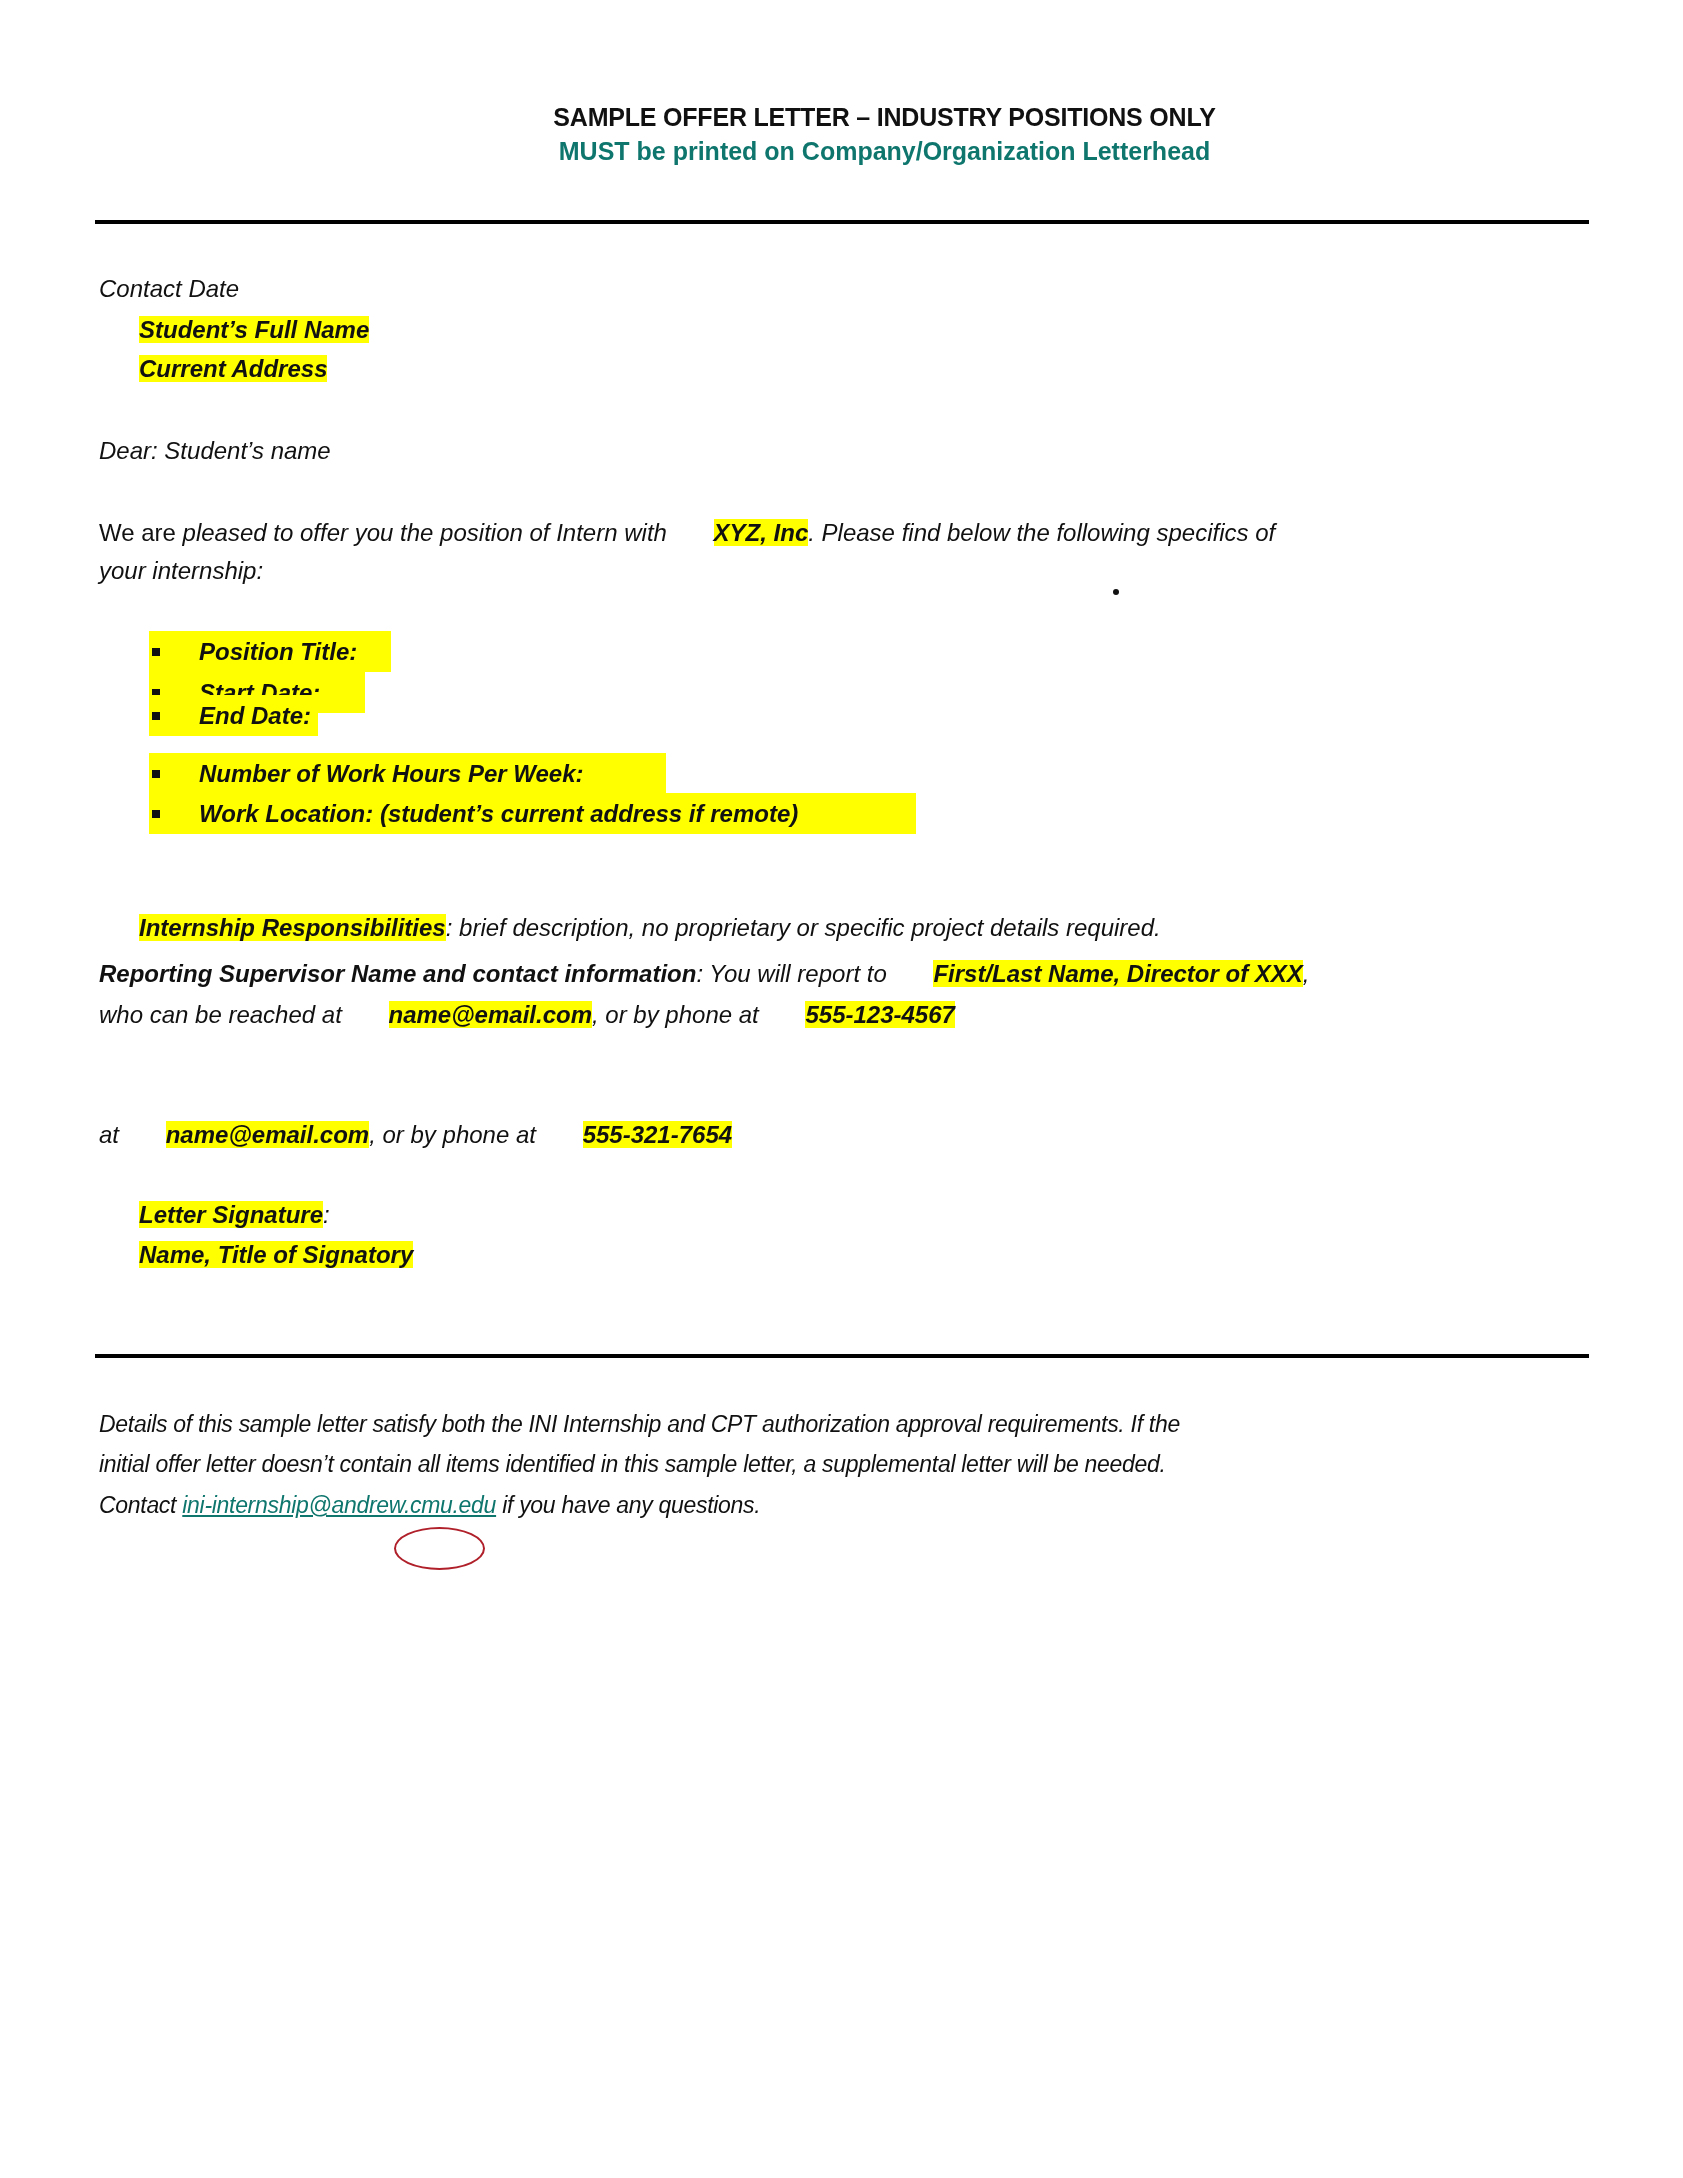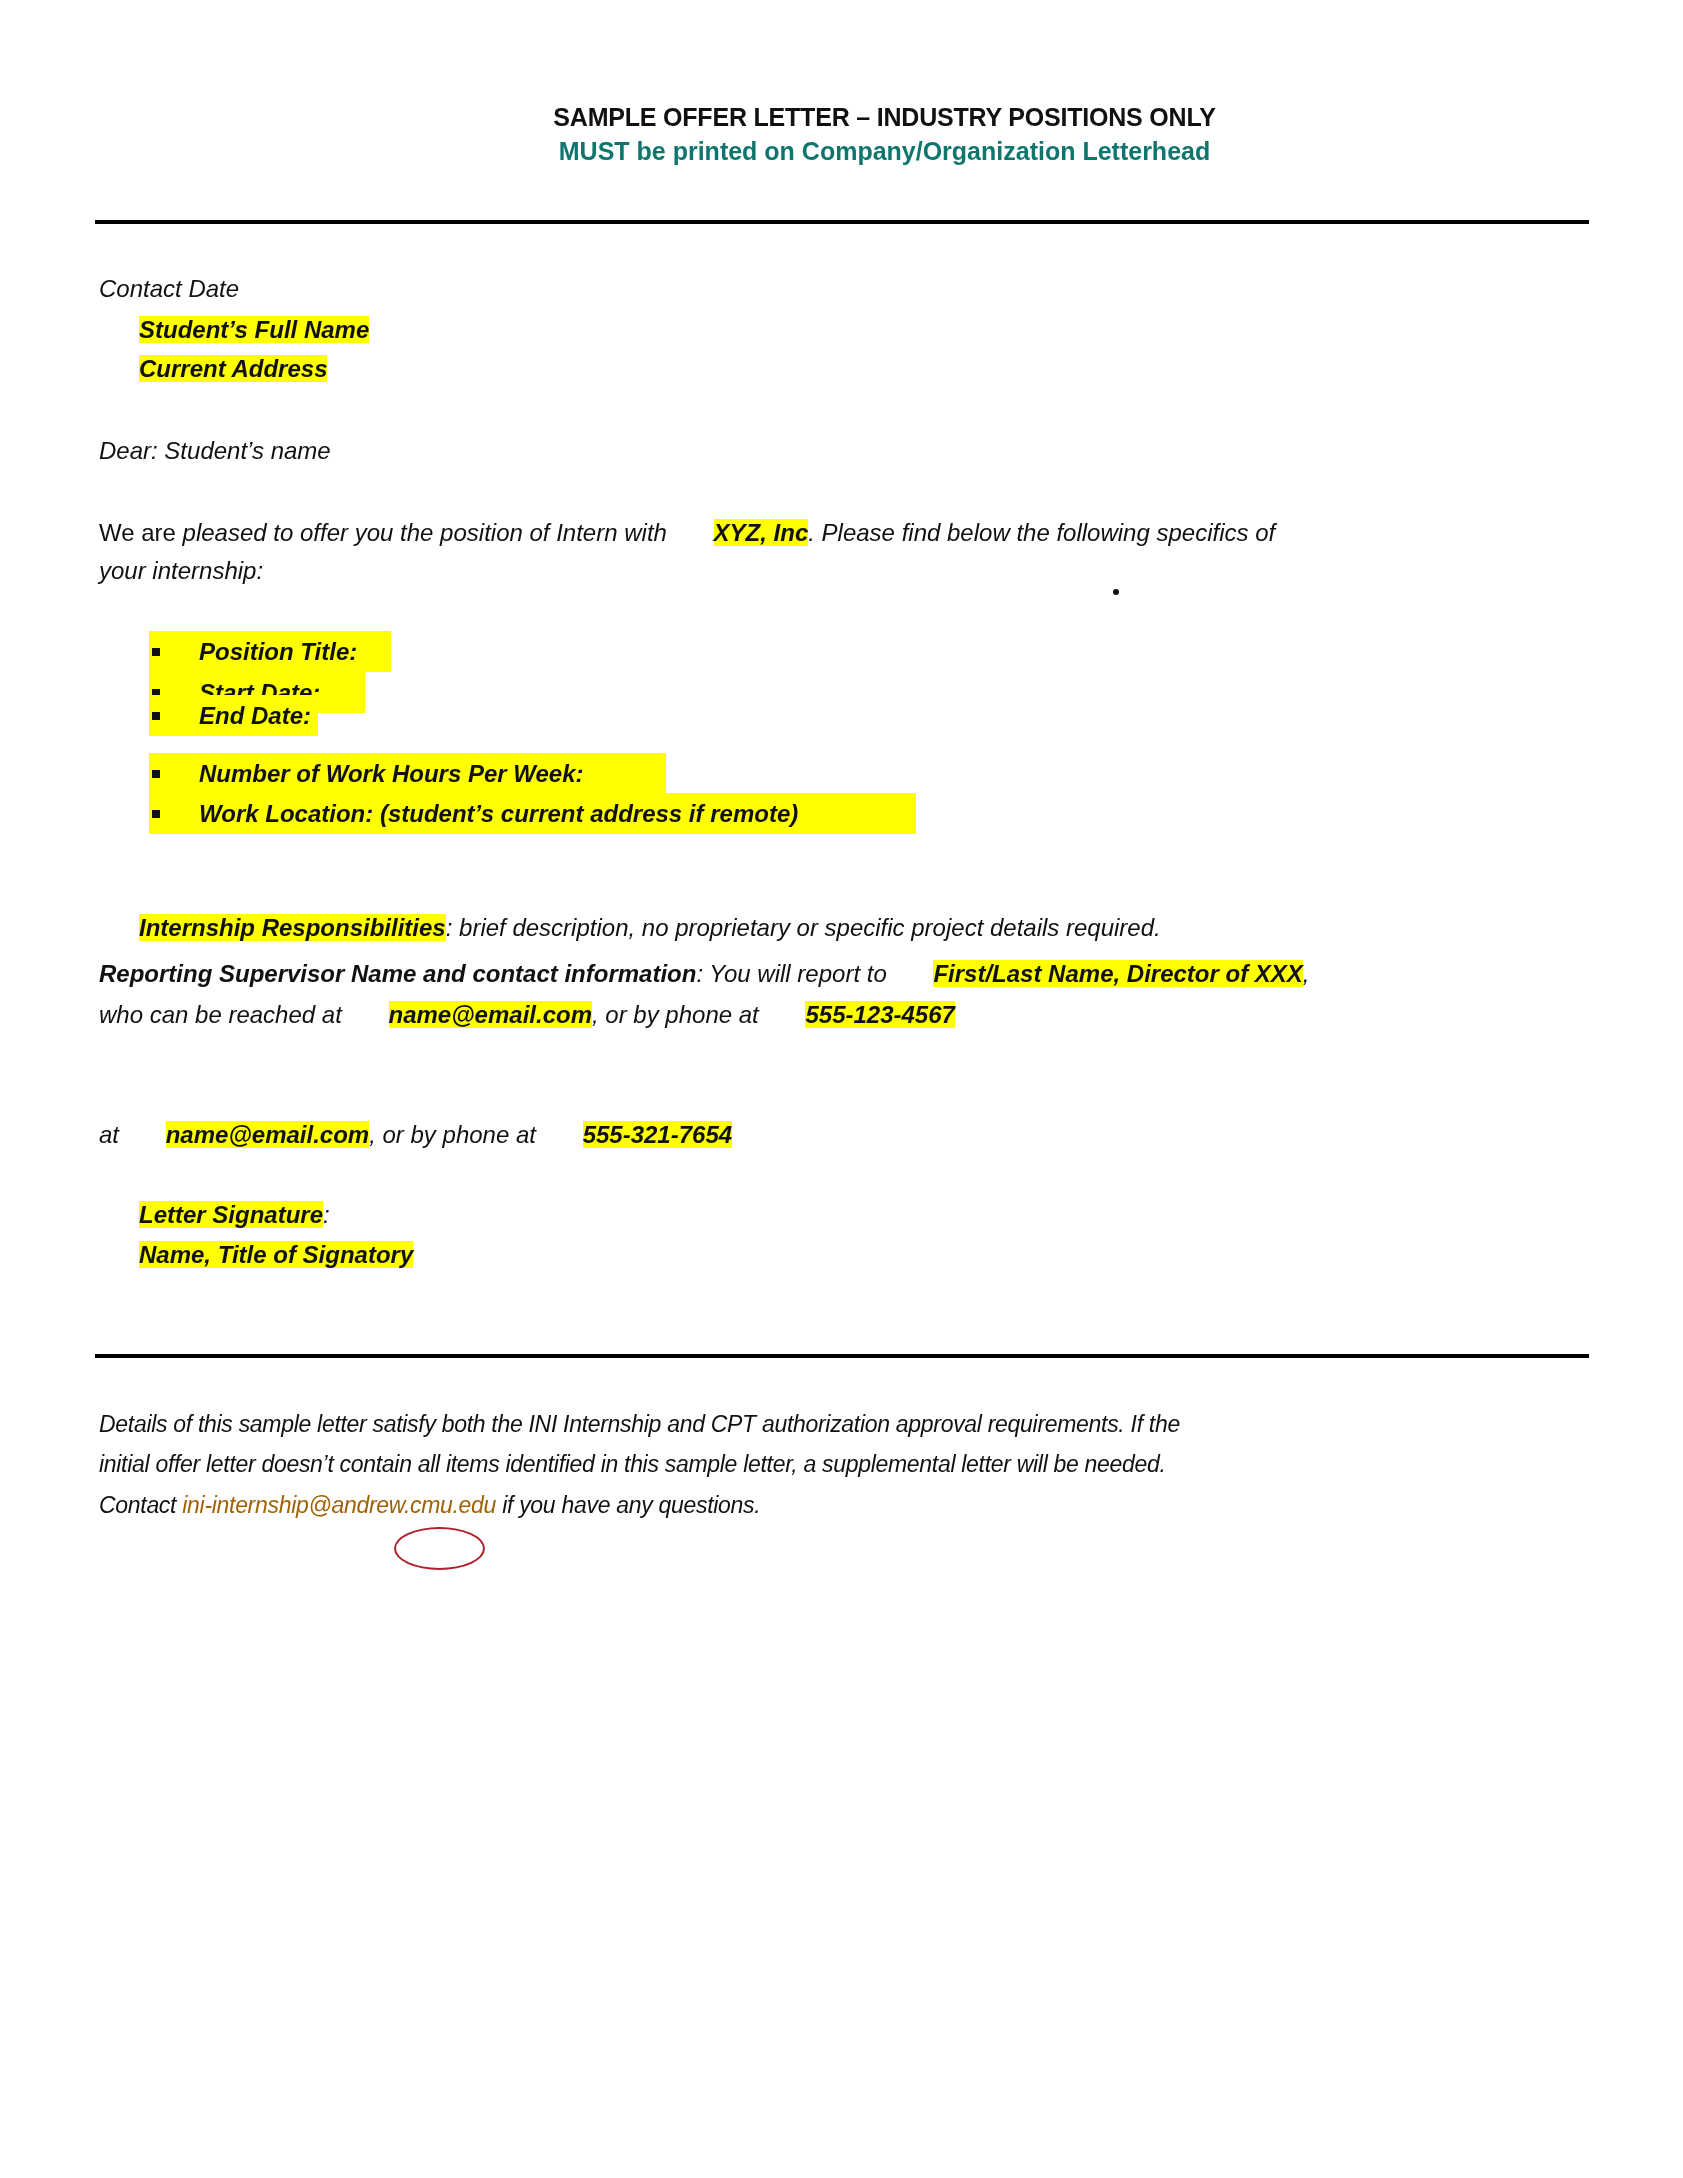--- a/index.html
+++ b/index.html
@@ -14,21 +14,21 @@
     .line { position: absolute; left: 99px; white-space: nowrap; font-size: 24px; line-height: 30px;
             font-family: "Liberation Sans", sans-serif; }
     .it { font-style: italic; }
     .b { font-weight: bold; }
     .hl { background: #ffff00; margin-left: 40px; }
     .bullets { position: absolute; left: 149px; top: 631px; width: 764px; height: 208px; }
     .bullet-row { position: absolute; left: 0; height: 41px; white-space: nowrap; background: #ffff00;
                   font-size: 24px; line-height: 41px; font-style: italic; font-weight: bold; }
     .bullet-sq { display: inline-block; width: 8px; height: 8px; background: #111; vertical-align: middle;
                  margin-left: 3px; margin-right: 39px; position: relative; top: -2px; }
-    .link { color: #a16207; }
+    .link { color: #0f766e; text-decoration: underline; }
     .ul { text-decoration: underline; }
     .red-circle { position: absolute; left: 394px; top: 1527px; width: 91px; height: 43px;
                   border: 2px solid #b0202a; border-radius: 50%; box-sizing: border-box; }
     .stray-dot { position: absolute; left: 1113px; top: 589px; width: 6px; height: 6px; border-radius: 50%; background: #111; }
   </style>
 </head>
 <body>
 
 <div class="page">
 

